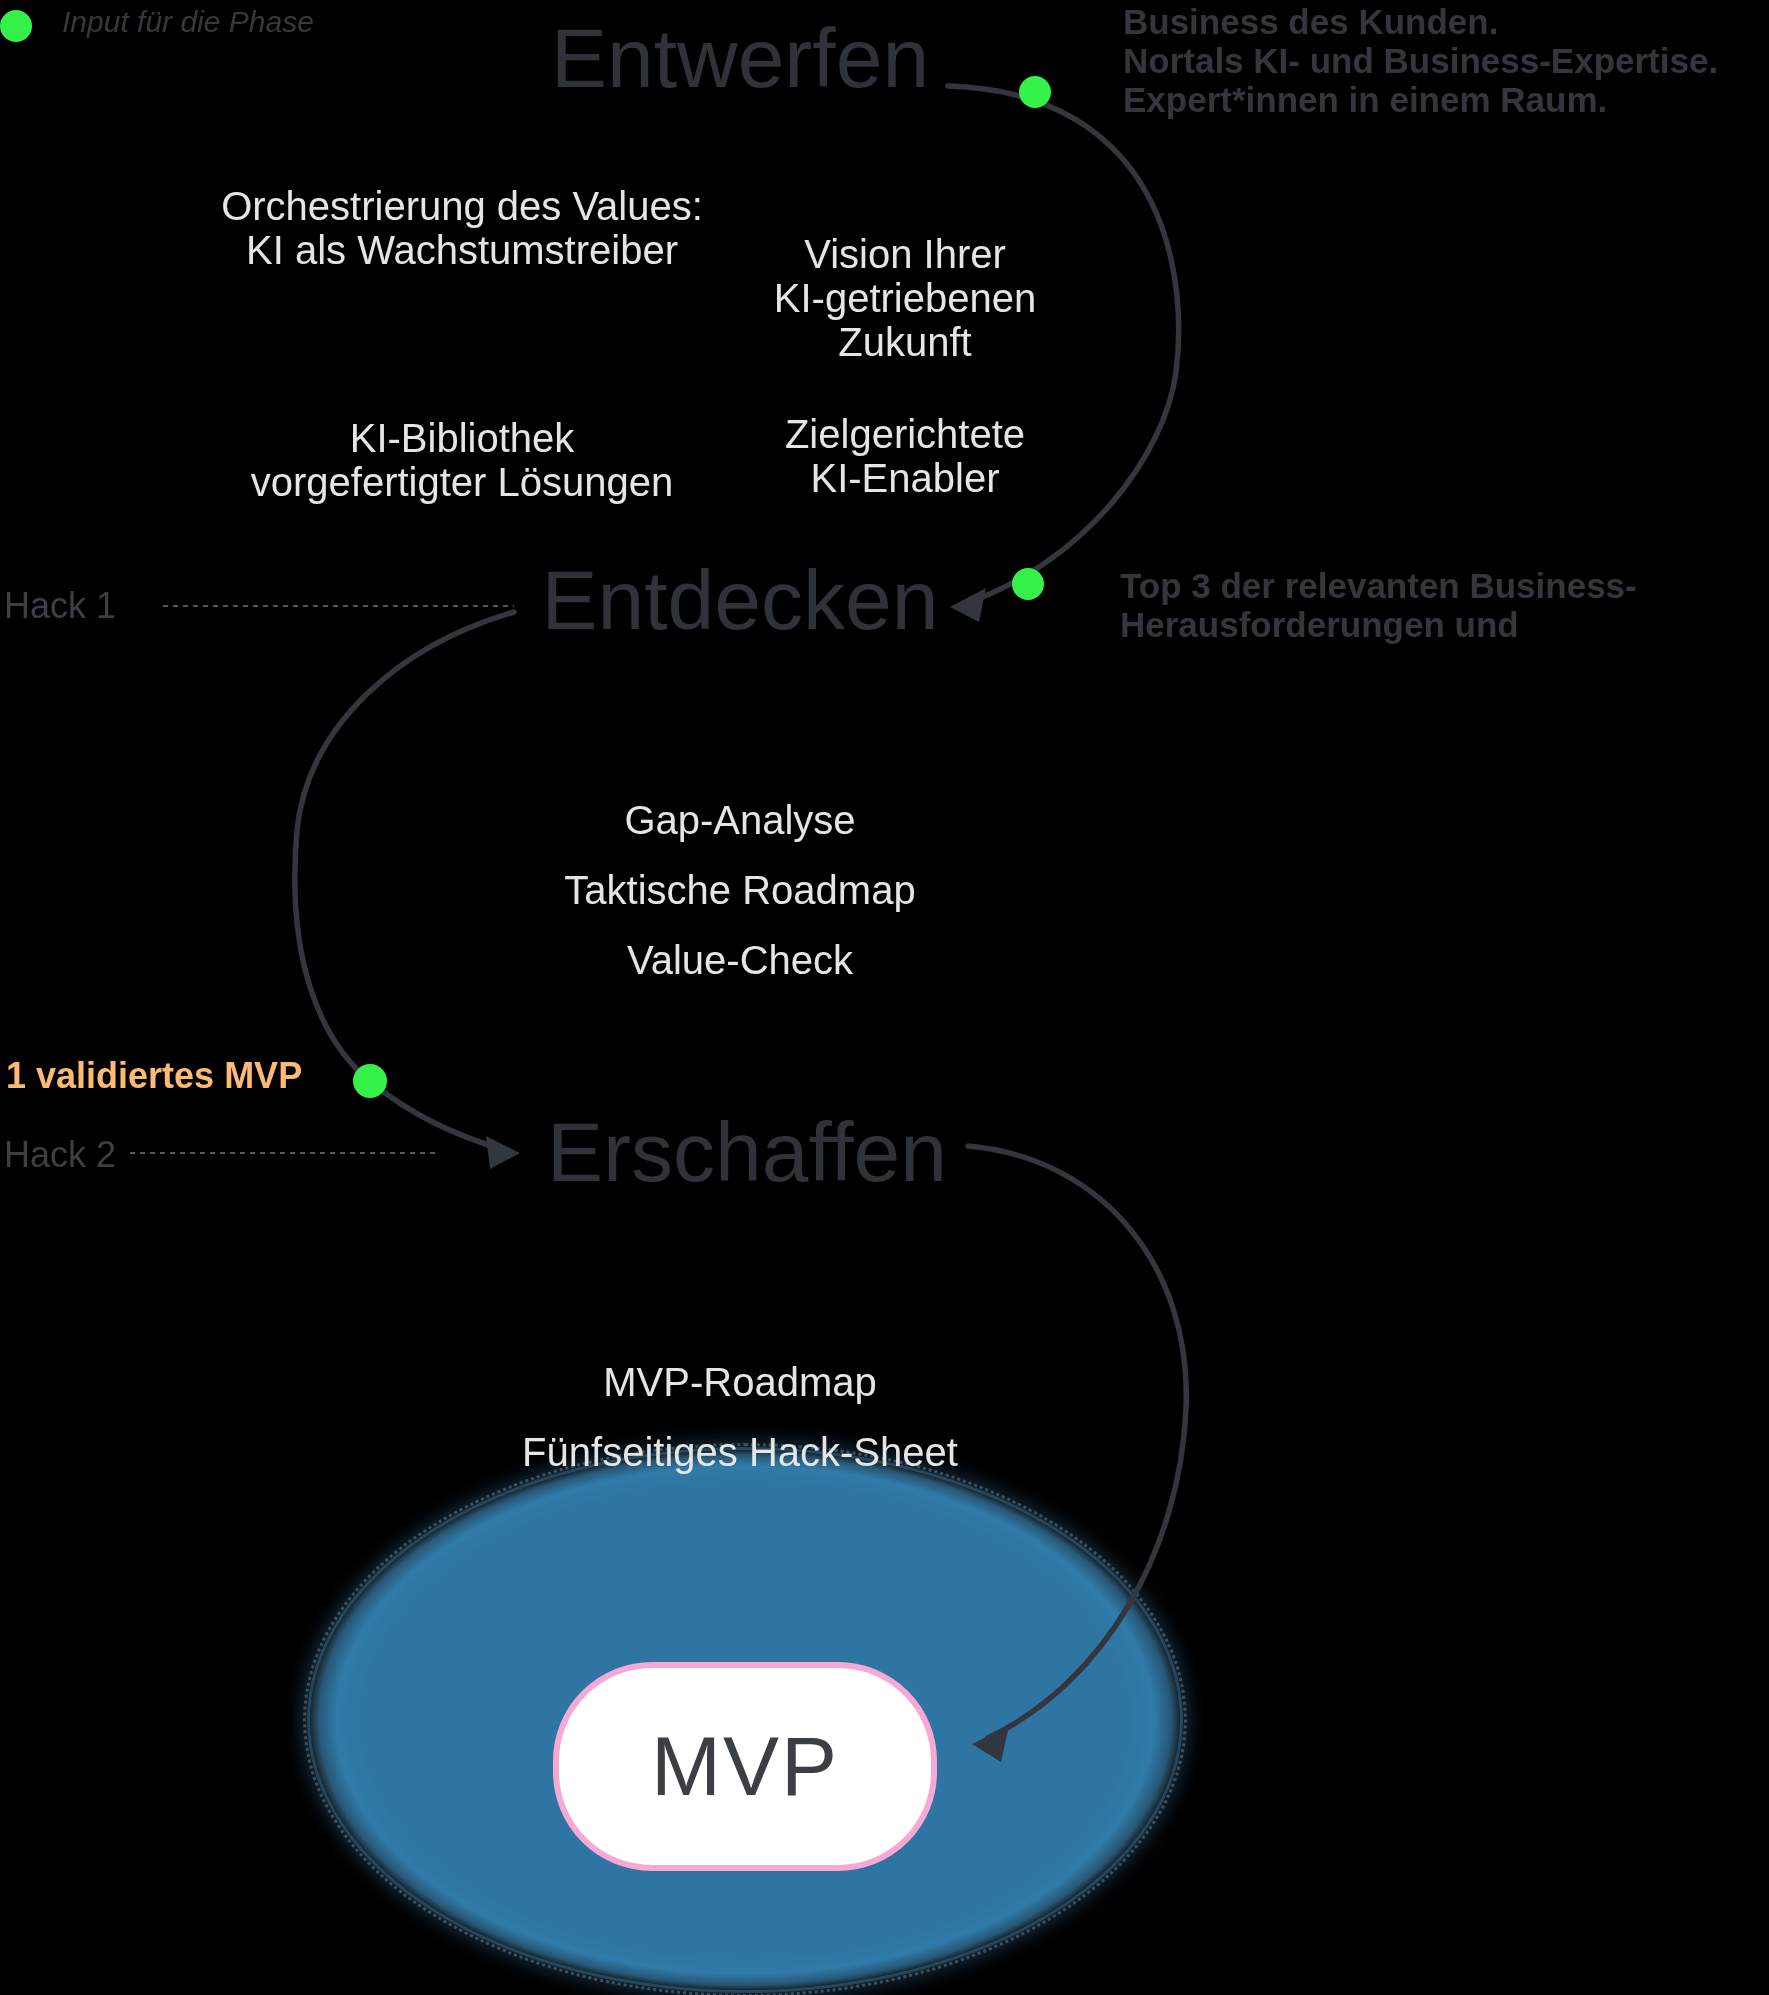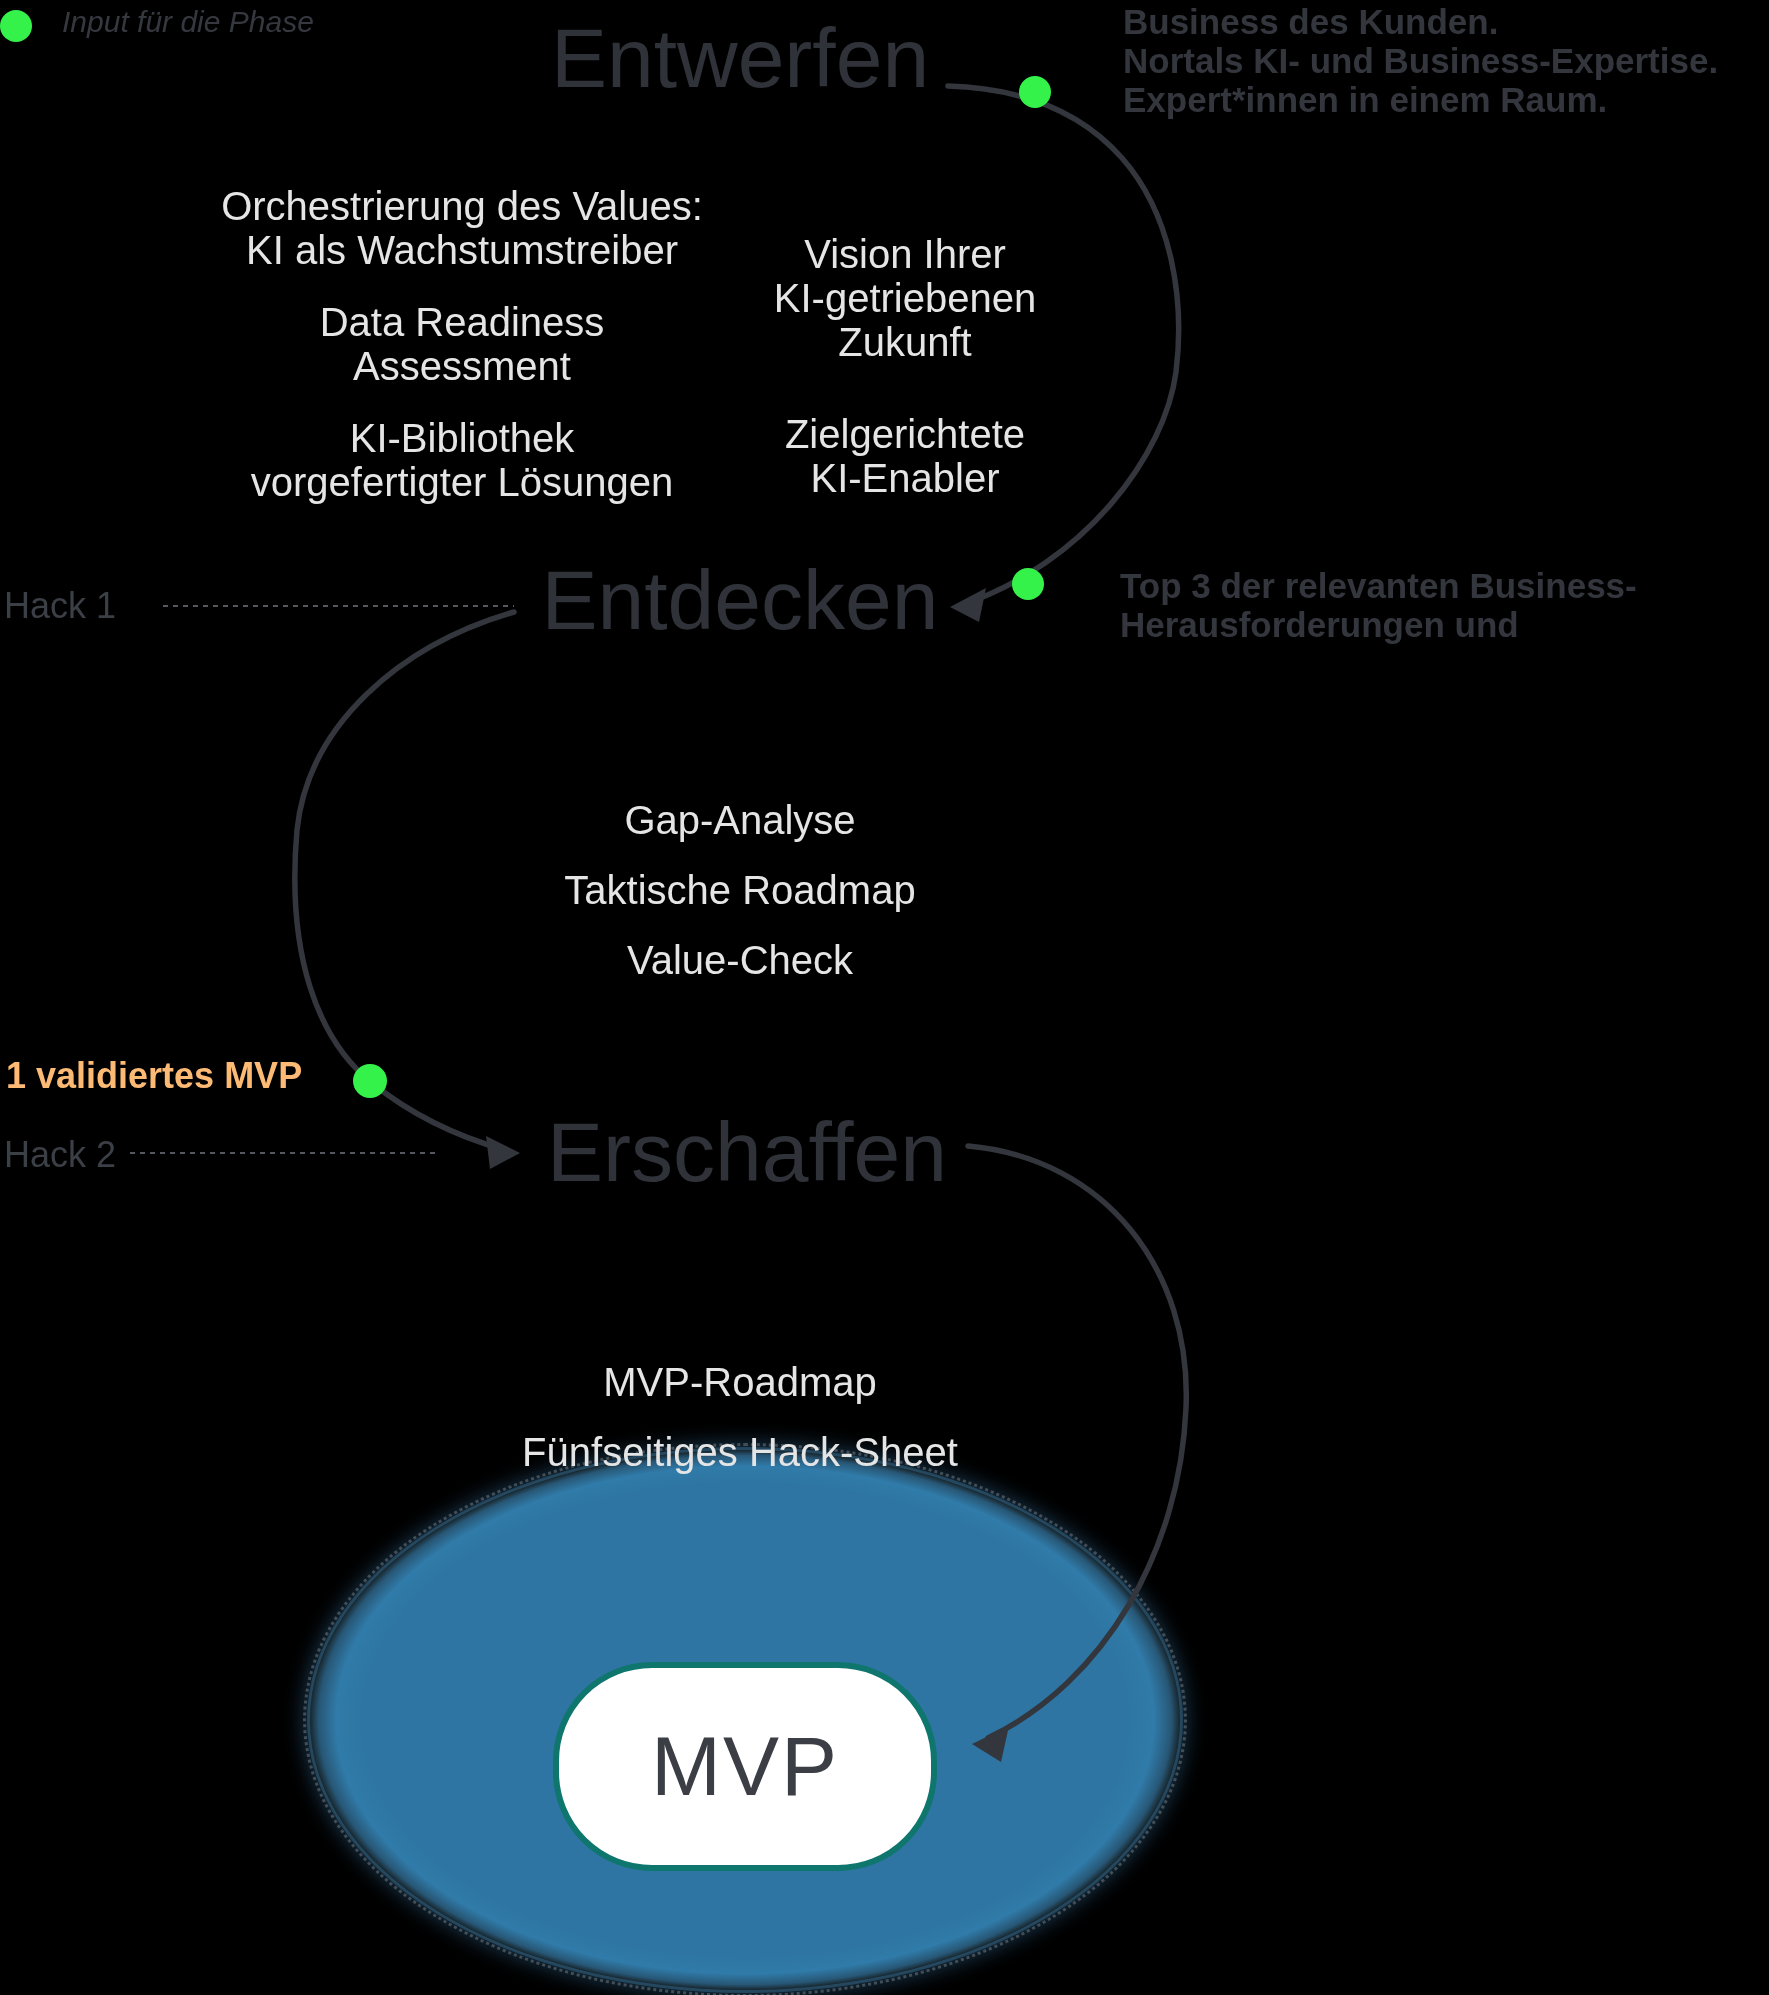--- a/index.html
+++ b/index.html
@@ -14,21 +14,21 @@
   .hack-label{position:absolute;font-size:36px;line-height:40px;font-weight:400;color:#3b3f46;z-index:3;white-space:nowrap;}
   .mvp-note{position:absolute;font-size:36px;line-height:40px;font-weight:600;color:#fdba74;z-index:3;white-space:nowrap;}
   .item{position:absolute;font-size:40px;line-height:44px;font-weight:400;color:#e5e5e5;
         text-align:center;z-index:3;}
   .item div{white-space:nowrap;}
   .blob{position:absolute;left:310px;top:1450px;width:870px;height:540px;border-radius:50%;z-index:1;
         background:radial-gradient(closest-side,#2e75a3 0%,#2e75a3 88%,#307ba9 94%,rgba(72,158,214,0.55) 98%,rgba(130,215,255,0.18) 100%);
         box-shadow:0 0 0 3px rgba(110,200,255,0.22),0 0 18px 9px rgba(70,150,210,0.30);}
   .blob::after{content:"";position:absolute;inset:-7px;border:3px dotted rgba(255,255,255,0.22);border-radius:50%;}
   .pill{position:absolute;left:553px;top:1662px;width:372px;height:197px;background:#ffffff;
-        border:6px solid #0f766e;border-radius:99px;z-index:2;
+        border:6px solid #f9a8d4;border-radius:99px;z-index:2;
         display:flex;align-items:center;justify-content:center;}
   .pill-text{font-size:84px;font-weight:500;letter-spacing:2px;color:#3b3e44;}
   svg.overlay{position:absolute;left:0;top:0;z-index:4;pointer-events:none;}
   .curve{fill:none;stroke:#33363c;stroke-width:5.5;stroke-linecap:round;}
   .arrowhead{fill:#33363c;stroke:none;}
   .dashline{stroke:#55585e;stroke-width:2;stroke-dasharray:5 5;}
 </style>
 </head>
 <body>
 
@@ -60,24 +60,20 @@
 
   <div class="note" style="left:1123px;top:2px;">
     <div>Business des Kunden.</div>
     <div>Nortals KI- und Business-Expertise.</div>
     <div>Expert*innen in einem Raum.</div>
   </div>
 
   <div class="item" style="left:142px;top:184px;width:640px;">
     <div>Orchestrierung des Values:</div>
     <div>KI als Wachstumstreiber</div>
-  </div>
-  <div class="item" style="left:142px;top:300px;width:640px;">
-    <div>Data Readiness</div>
-    <div>Assessment</div>
   </div>
   <div class="item" style="left:142px;top:416px;width:640px;">
     <div>KI-Bibliothek</div>
     <div>vorgefertigter Lösungen</div>
   </div>
 
   <div class="item" style="left:645px;top:232px;width:520px;">
     <div>Vision Ihrer</div>
     <div>KI-getriebenen</div>
     <div>Zukunft</div>

